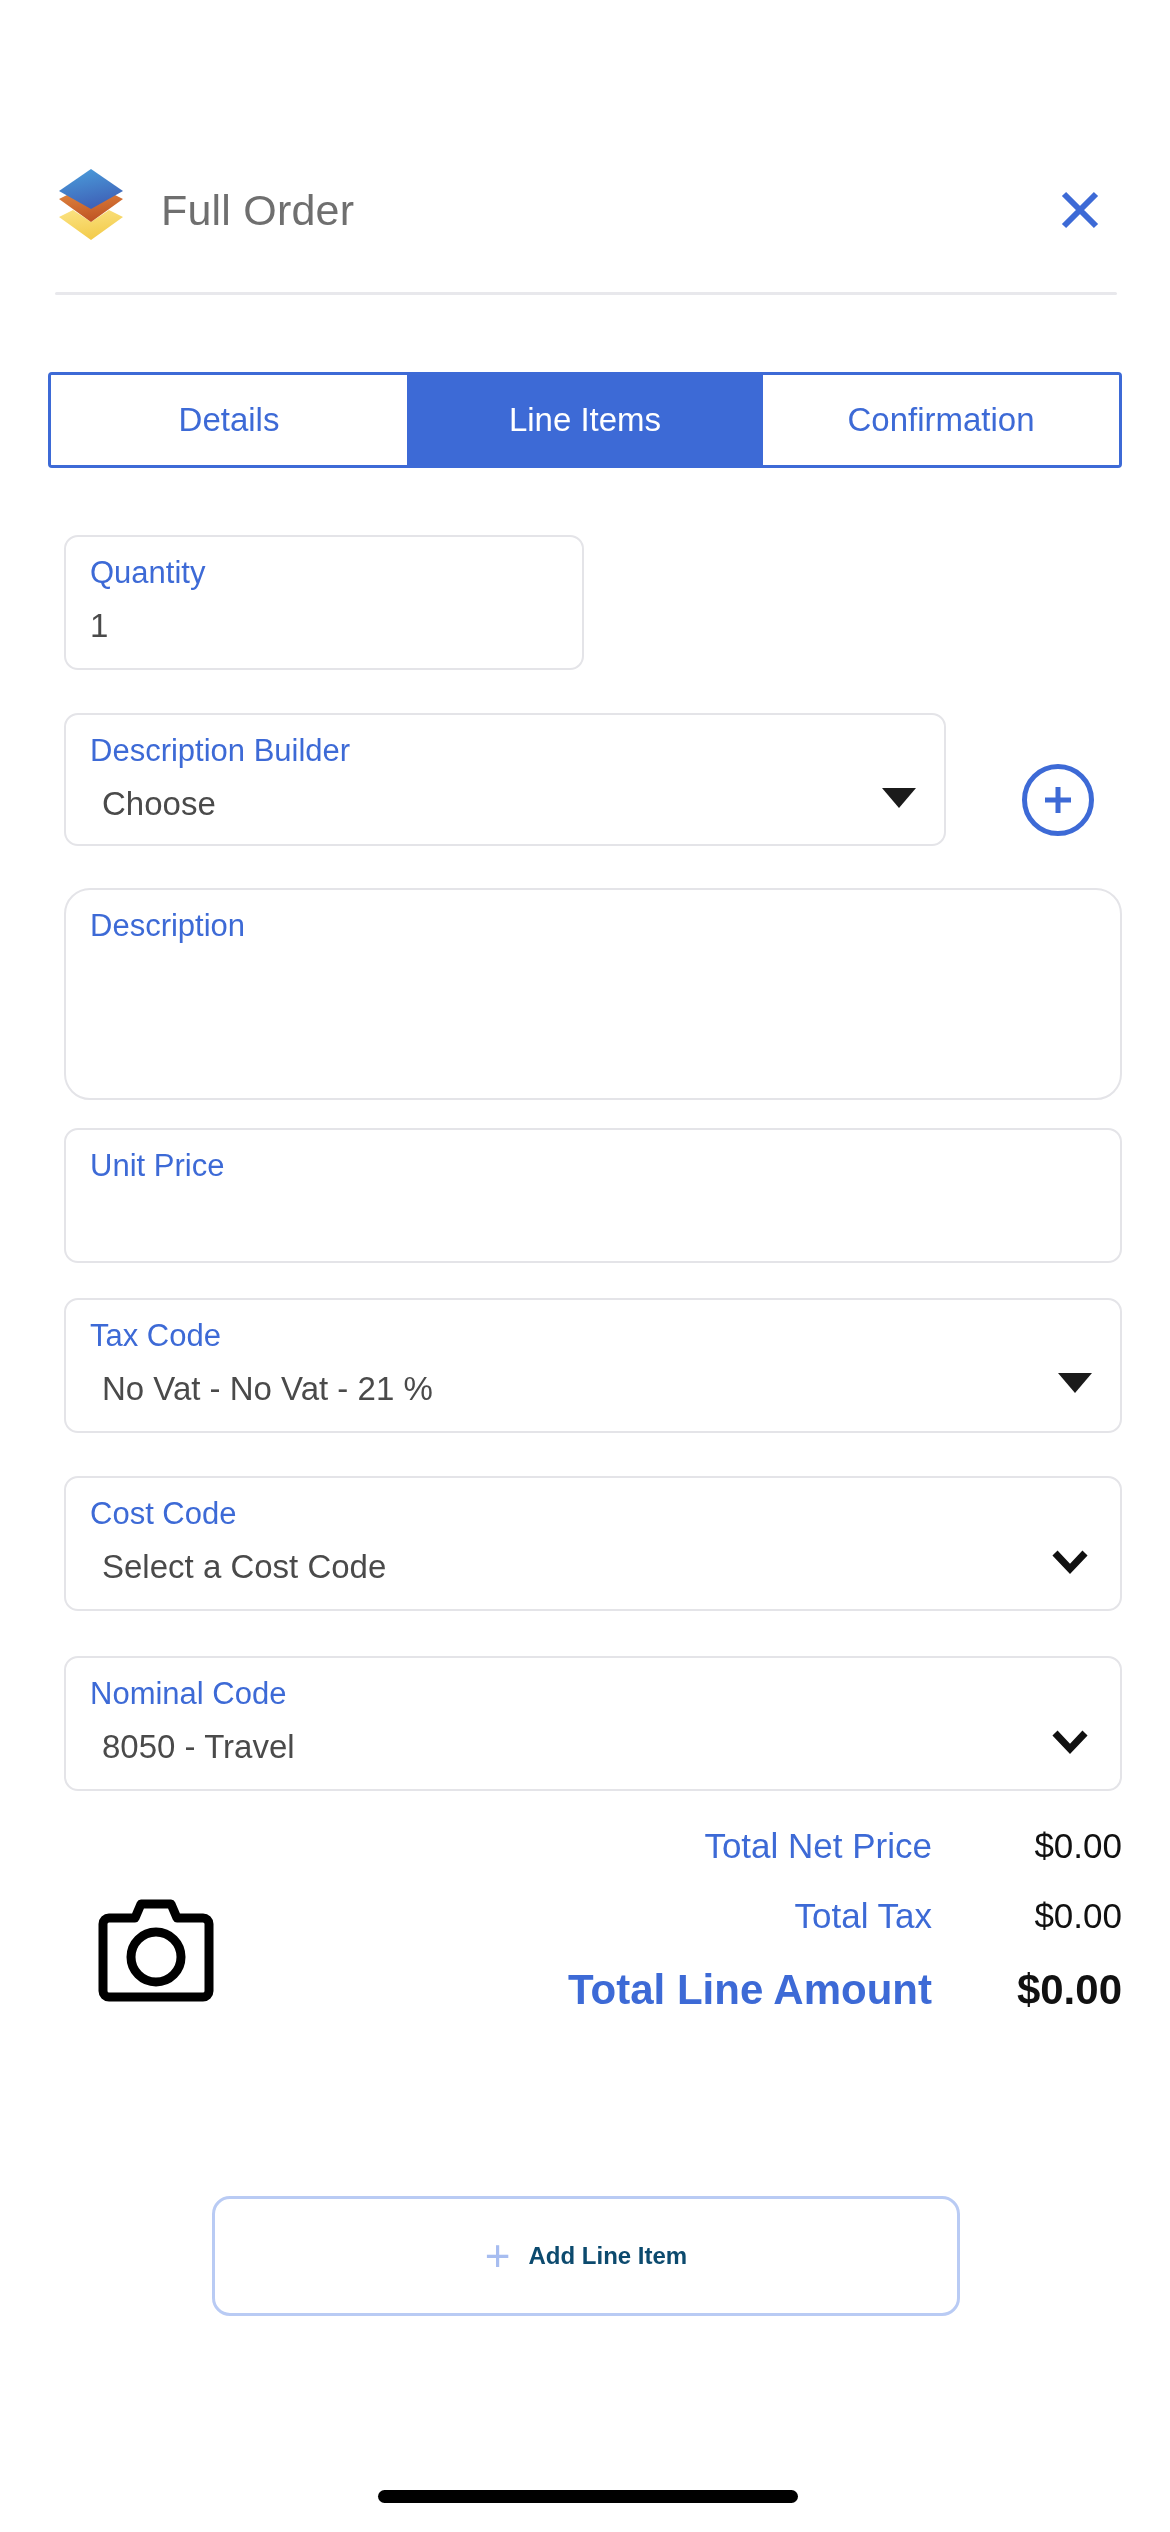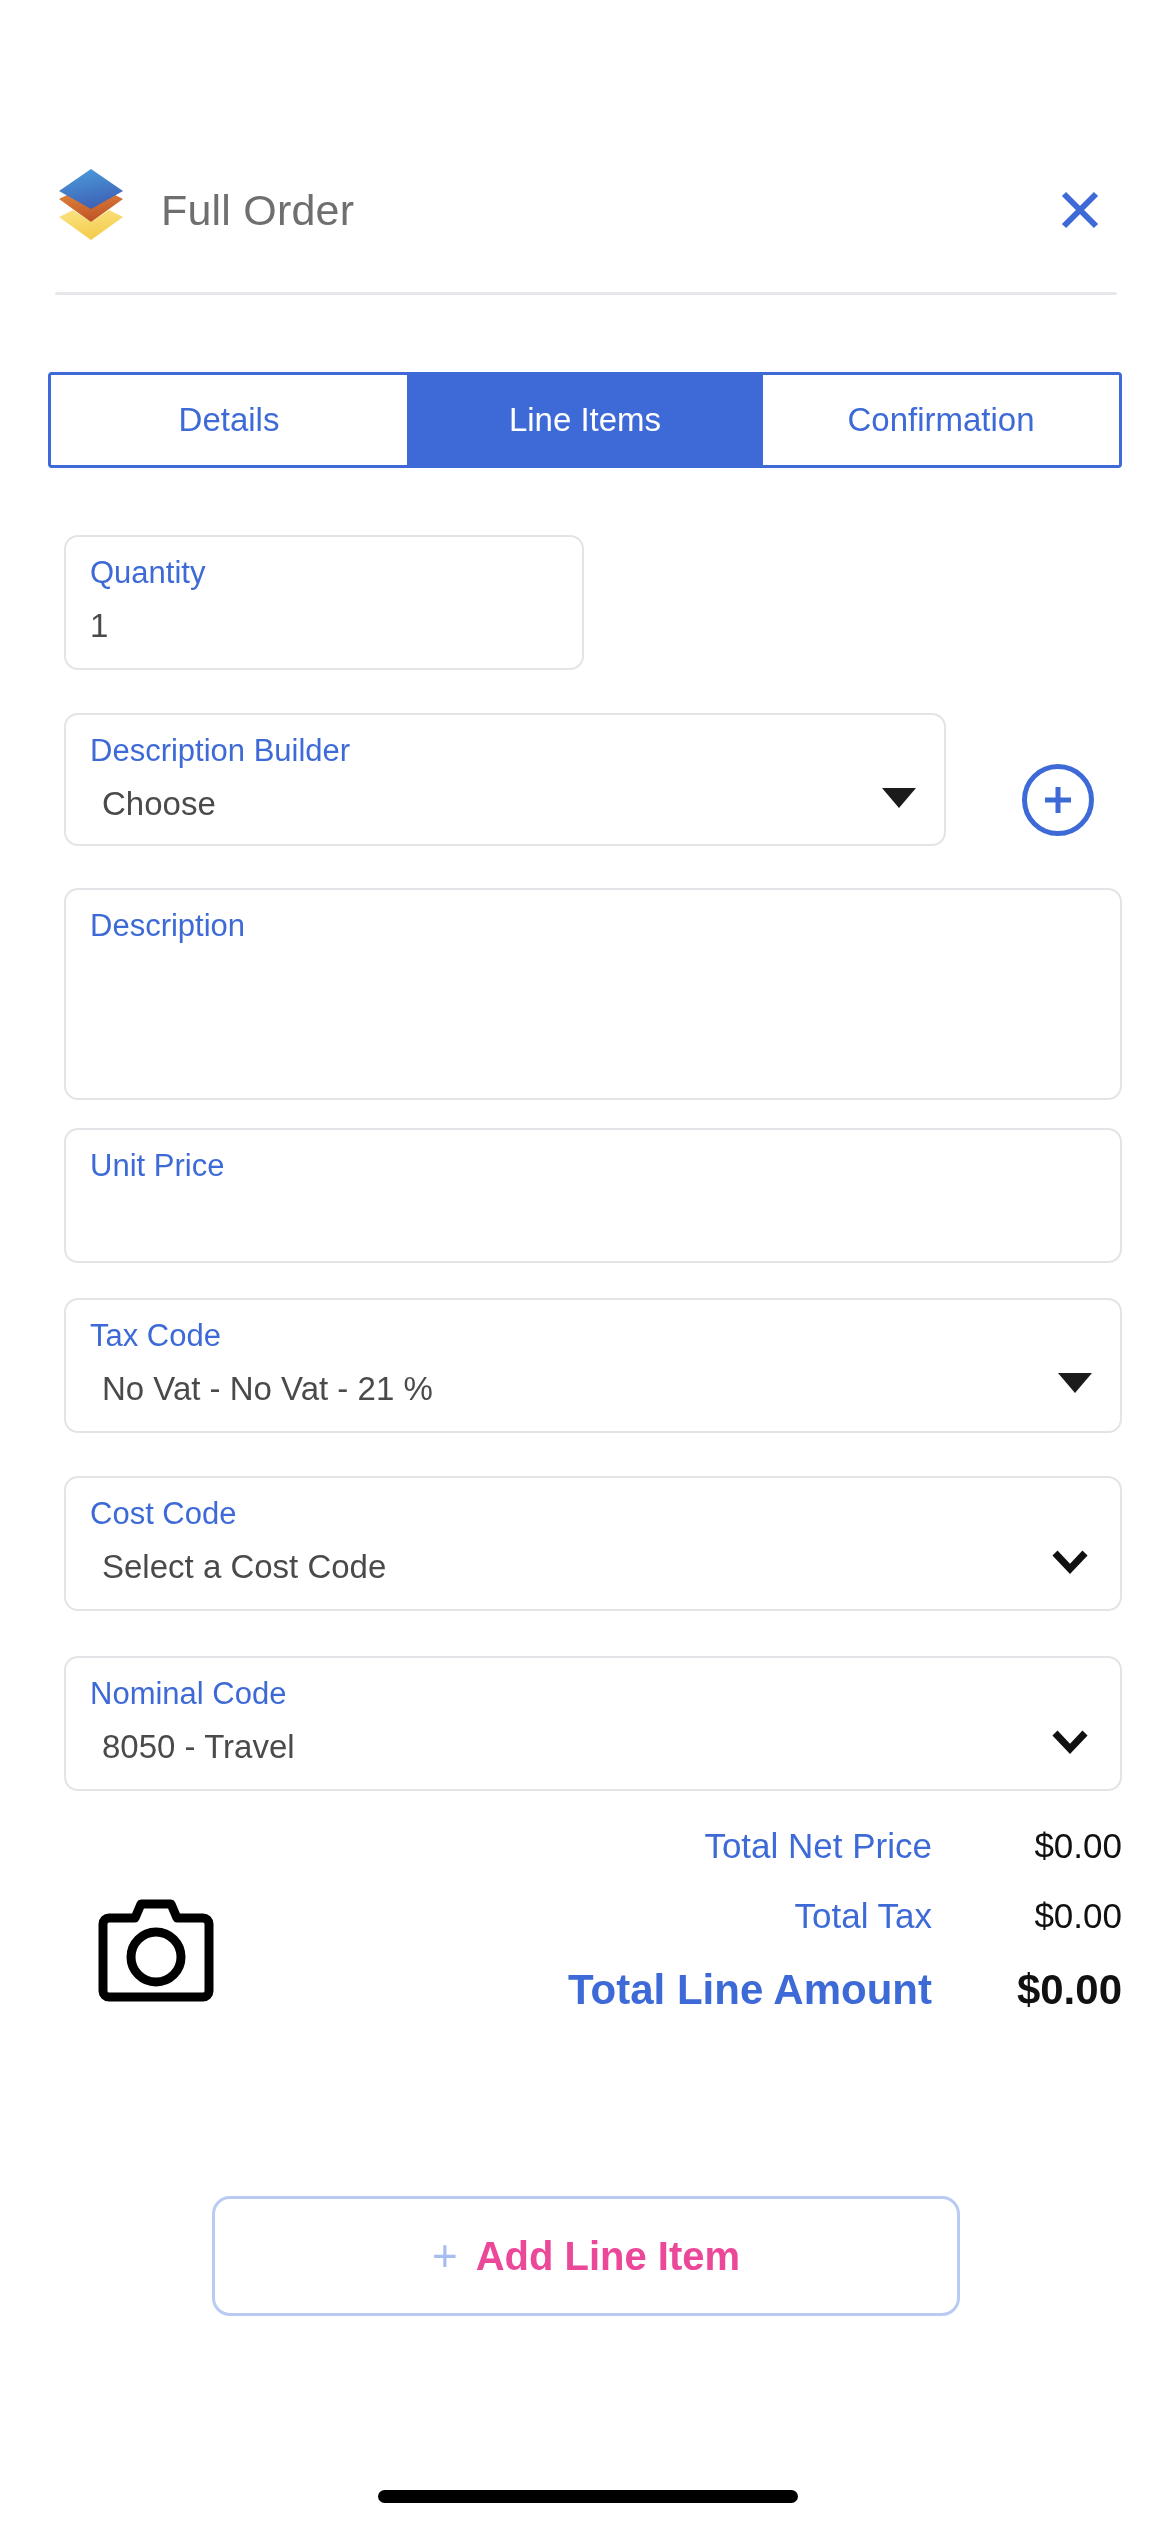--- a/index.html
+++ b/index.html
@@ -128,21 +128,21 @@
   .caret-chevron {
     flex: 0 0 auto;
     margin-bottom: 10px;
     margin-right: 6px;
   }
   .caret-chevron svg { display: block; }
 
   
   #field-quantity       { left: 64px;  top: 535px;  width: 520px; height: 135px; }
   #field-desc-builder   { left: 64px;  top: 713px;  width: 882px; height: 133px; }
-  #field-description    { left: 64px;  top: 888px;  width: 1058px; height: 212px; }
+  #field-description    { left: 64px;  top: 888px;  width: 1058px; height: 212px; border-radius: 26px; }
   #field-unit-price     { left: 64px;  top: 1128px; width: 1058px; height: 135px; }
   #field-tax-code       { left: 64px;  top: 1298px; width: 1058px; height: 135px; }
   #field-cost-code      { left: 64px;  top: 1476px; width: 1058px; height: 135px; }
   #field-nominal-code   { left: 64px;  top: 1656px; width: 1058px; height: 135px; }
 
   
   .add-desc-btn {
     position: absolute;
     left: 1022px; top: 764px;
     width: 72px; height: 72px;
@@ -215,23 +215,23 @@
     cursor: pointer;
     user-select: none;
   }
   .add-line-plus {
     font-size: 44px;
     color: #a7bdf0;
     font-weight: 400;
     line-height: 1;
   }
   .add-line-label {
-    font-size: 40px;
+    font-size: 24px;
     font-weight: 700;
-    color: #ec4899;
+    color: #0c4a6e;
     white-space: nowrap;
   }
 
   
   .home-indicator {
     position: absolute;
     left: 378px; top: 2490px;
     width: 420px; height: 13px;
     background: #000000;
     border-radius: 8px;

